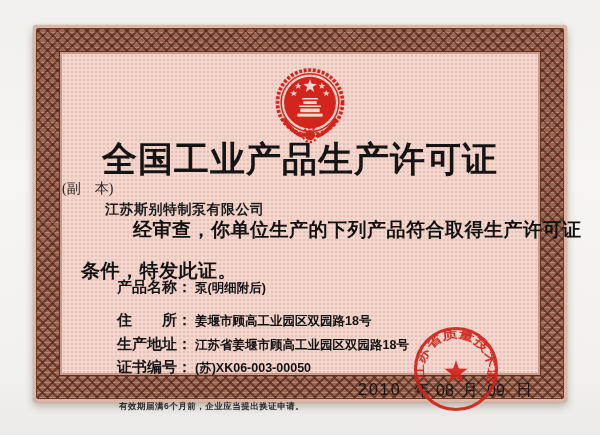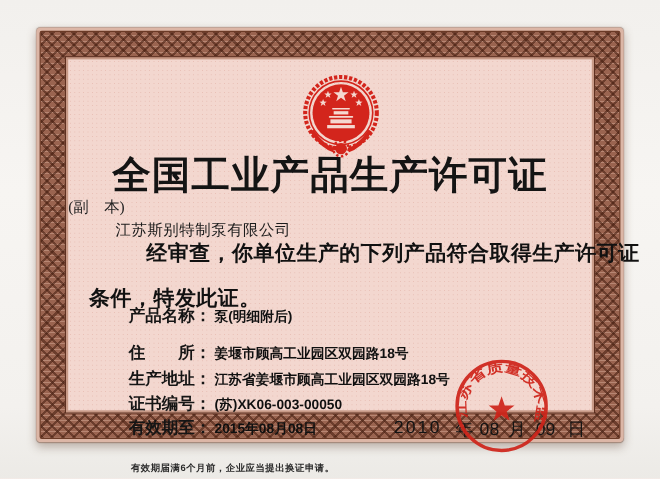--- a/index.html
+++ b/index.html
@@ -49,42 +49,42 @@
     position:absolute;left:0;top:82px;width:100%;
     text-align:center;font-size:35px;font-weight:700;color:#141414;
     letter-spacing:1px;font-family:"Liberation Sans",sans-serif;white-space:nowrap;
   }
   .subtitle{
     position:absolute;left:0;top:126px;width:100%;
     font-size:14px;color:#222;font-family:"Liberation Serif",serif;
   }
   .company{
     position:absolute;left:43px;top:147px;
-    font-size:14px;font-weight:400;color:#1b1b1b;
+    font-size:14px;font-weight:700;color:#1b1b1b;
     font-family:"Liberation Serif",serif;letter-spacing:0.5px;
   }
   .stmt1{
     position:absolute;left:71px;top:163px;
     font-size:19px;font-weight:700;color:#111;letter-spacing:0.5px;white-space:nowrap;text-align:right;
   }
   .stmt2{
     position:absolute;left:19px;top:204px;
     font-size:19px;font-weight:700;color:#111;letter-spacing:0.5px;
   }
   .frow{position:absolute;left:55px;white-space:nowrap;}
   .frow .lb{font-size:15px;font-weight:700;color:#151515;font-family:"Liberation Serif",serif;}
   .frow .vl{font-size:12.5px;font-weight:700;color:#101010;margin-left:3px;}
   .row-product{top:224px;}
   .row-address{top:257px;}
   .row-prodaddr{top:281px;}
   .row-certno{top:304px;}
   .row-expiry{top:326px;}
   .note{
     position:absolute;left:57px;top:347px;
-    font-size:8.5px;font-weight:700;color:#2a2a2a;letter-spacing:0.5px;margin-top:19px;
+    font-size:8.5px;font-weight:700;color:#2a2a2a;letter-spacing:0.5px;
   }
   .dt{position:absolute;font-size:16px;font-weight:400;color:#141414;white-space:nowrap;}
   .dt-year{left:296px;top:327px;letter-spacing:2px;}
   .dt-yl{left:352px;top:326px;}
   .dt-month{left:374px;top:328px;}
   .dt-ml{left:400px;top:326px;}
   .dt-day{left:425px;top:328px;}
   .dt-dl{left:454px;top:326px;}
   .seal{position:absolute;left:350px;top:271px;width:88px;height:88px;opacity:.92;}
 </style>
@@ -132,23 +132,20 @@
           </div>
           <div class="frow row-address">
             <span class="lb">住　　所：</span><span class="vl">姜堰市顾高工业园区双园路18号</span>
           </div>
           <div class="frow row-prodaddr">
             <span class="lb">生产地址：</span><span class="vl">江苏省姜堰市顾高工业园区双园路18号</span>
           </div>
           <div class="frow row-certno">
             <span class="lb">证书编号：</span><span class="vl">(苏)XK06-003-00050</span>
           </div>
-          <div class="frow row-expiry">
-            <span class="lb">有效期至：</span><span class="vl">2015年08月08日</span>
-          </div>
 
           <div class="note">有效期届满6个月前，企业应当提出换证申请。</div>
 
           <span class="dt dt-year">2010</span>
           <span class="dt dt-yl">年</span>
           <span class="dt dt-month">08</span>
           <span class="dt dt-ml">月</span>
           <span class="dt dt-day">09</span>
           <span class="dt dt-dl">日</span>
 

